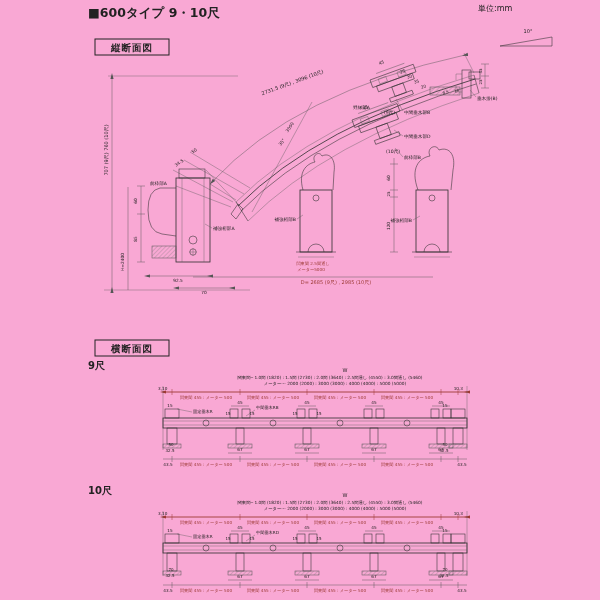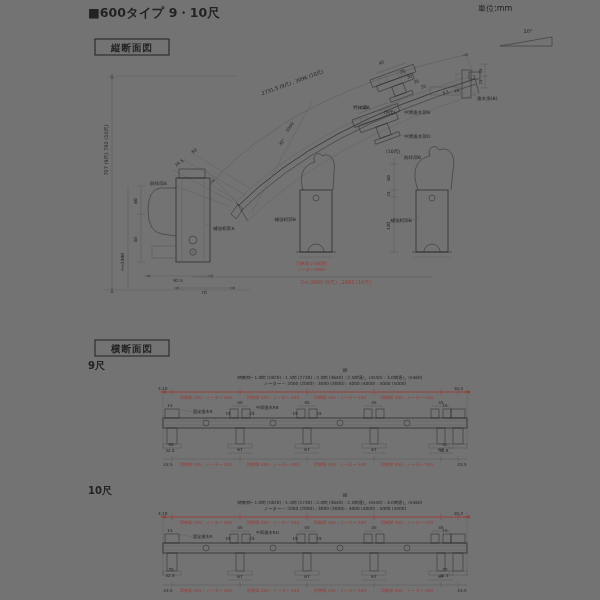--- a/index.html
+++ b/index.html
@@ -1,16 +1,16 @@
 <!DOCTYPE html>
 <html><head>
 <meta charset="utf-8">
 <style>
   html,body{margin:0;padding:0;background:#f2f2f0;}
-  .page{position:relative;width:600px;height:600px;background:#737373;font-family:"DejaVu Sans","Liberation Sans",sans-serif;overflow:hidden;}
+  .page{position:relative;width:600px;height:600px;background:#f9a8d4;font-family:"DejaVu Sans","Liberation Sans",sans-serif;overflow:hidden;}
   svg{position:absolute;left:0;top:0;}
   svg text{fill:#222;}
   .ln{stroke:#2f2f2f;stroke-width:.8;fill:none;}
   .md{stroke:#2f2f2f;stroke-width:.55;fill:none;}
   .thin{stroke:#5a5a5a;stroke-width:.4;fill:none;}
   .dim{stroke:#555;stroke-width:.45;fill:none;}
   .red{stroke:#9c3a34;stroke-width:.9;fill:none;}
   .redthin{stroke:#9c3a34;stroke-width:.5;fill:none;}
   .rtxt{fill:#9c3a34;}
   .t12{font-size:12.5px;font-weight:bold;}

